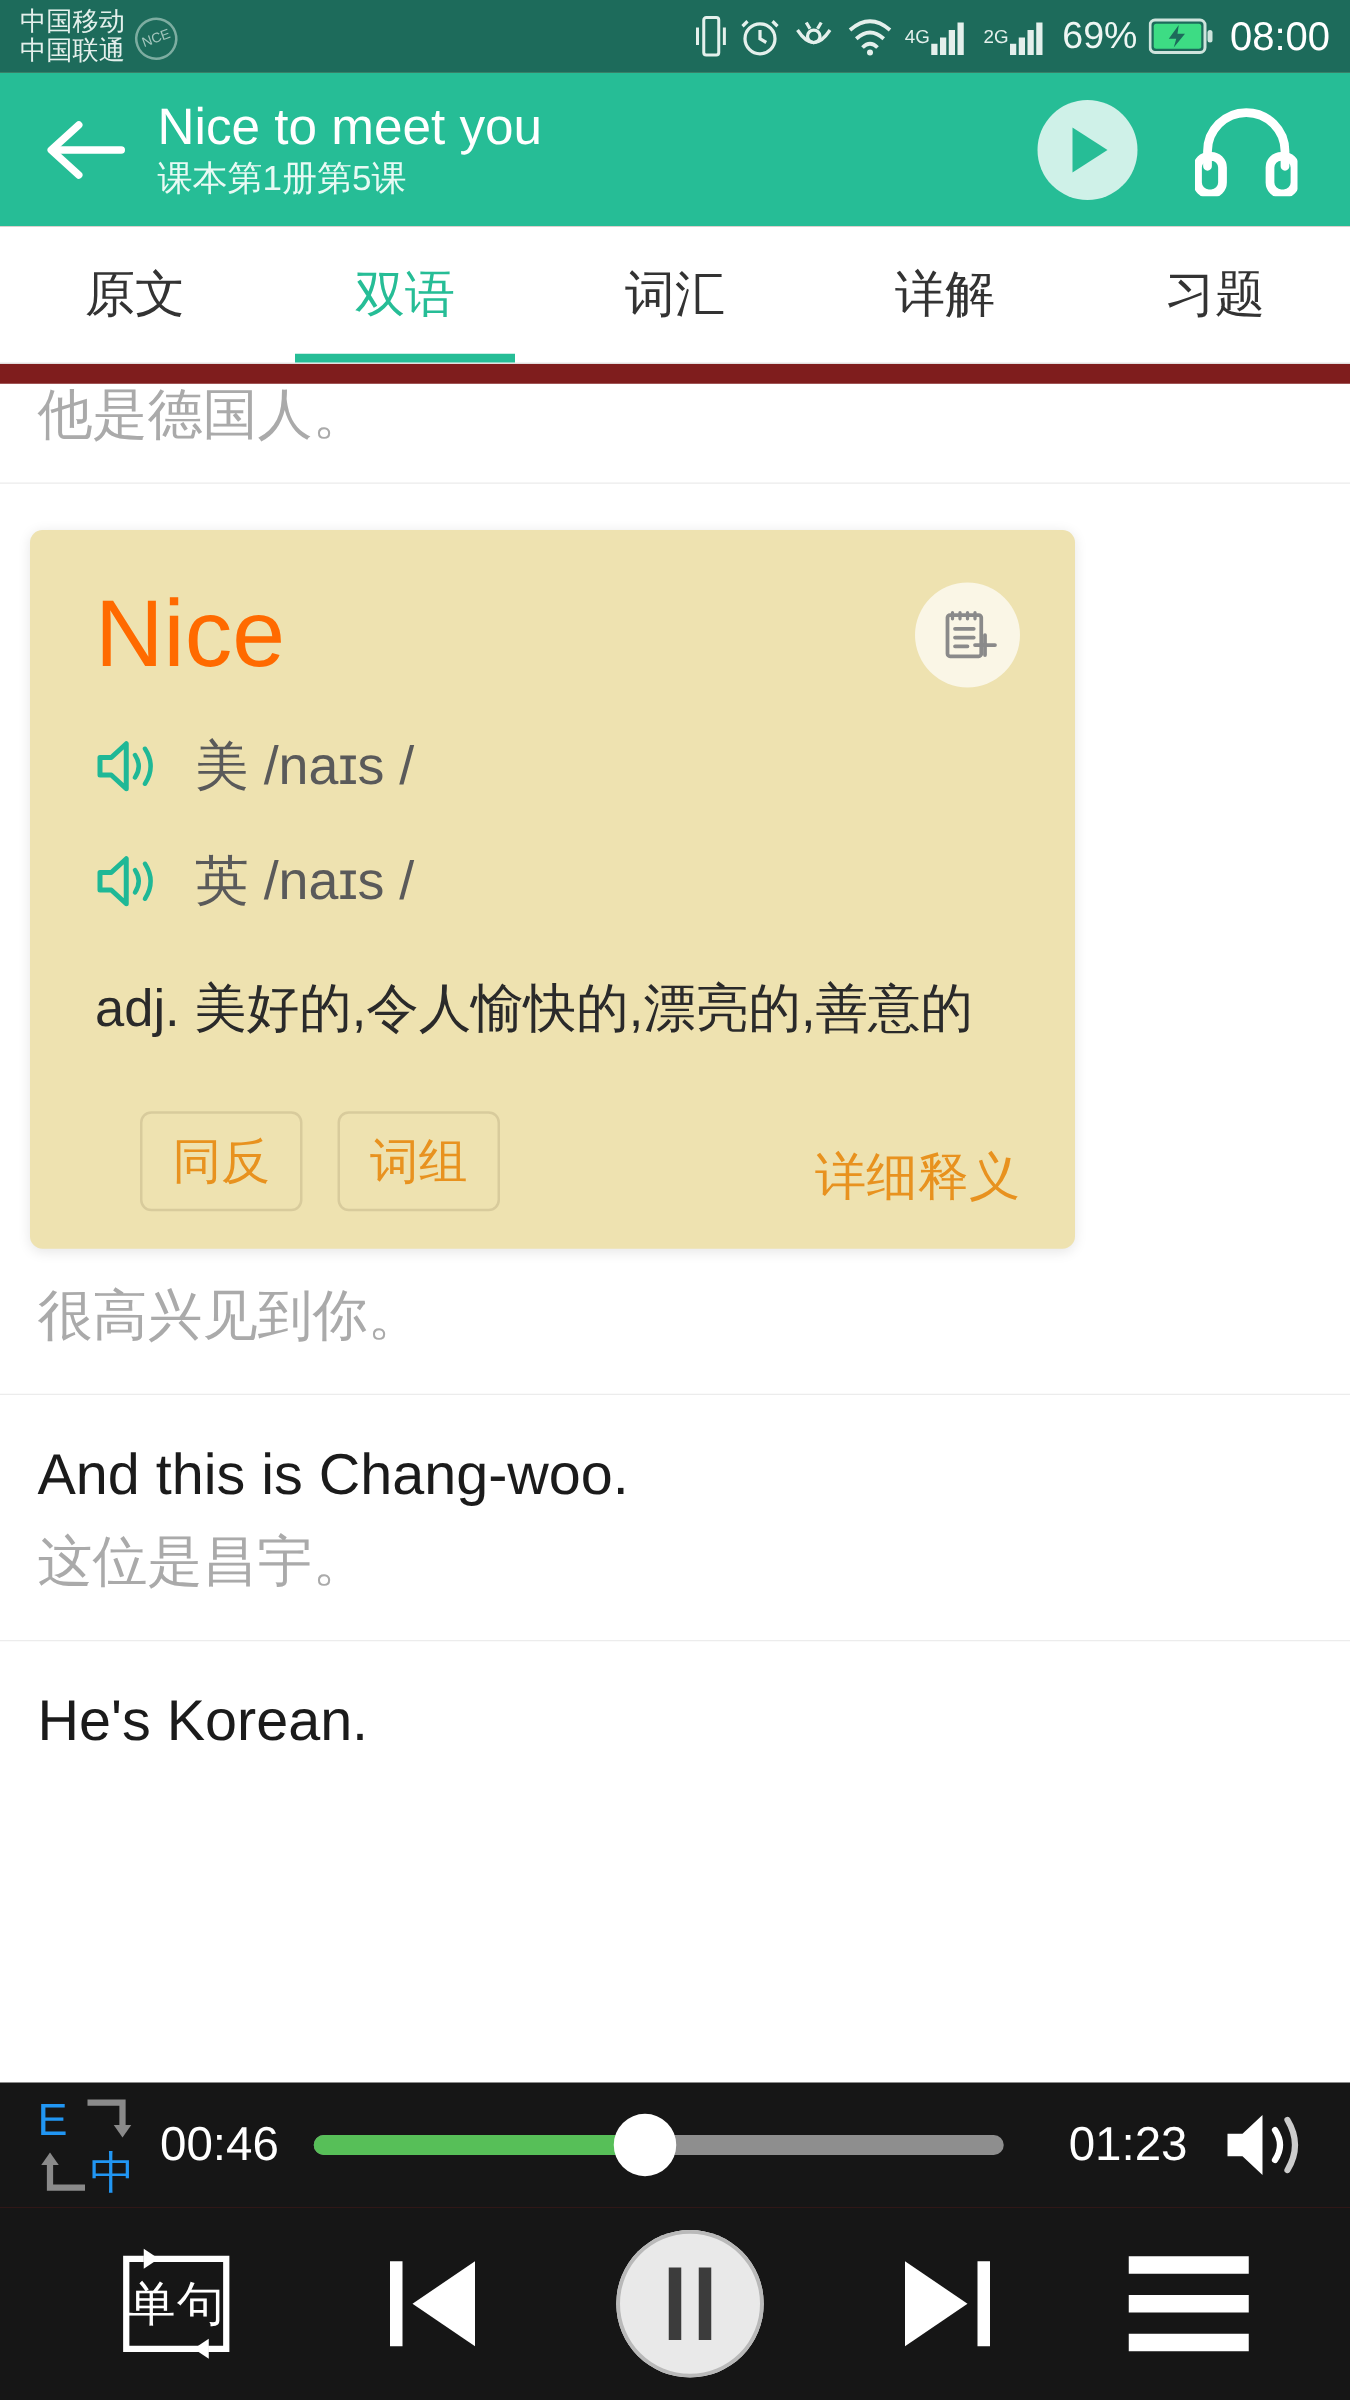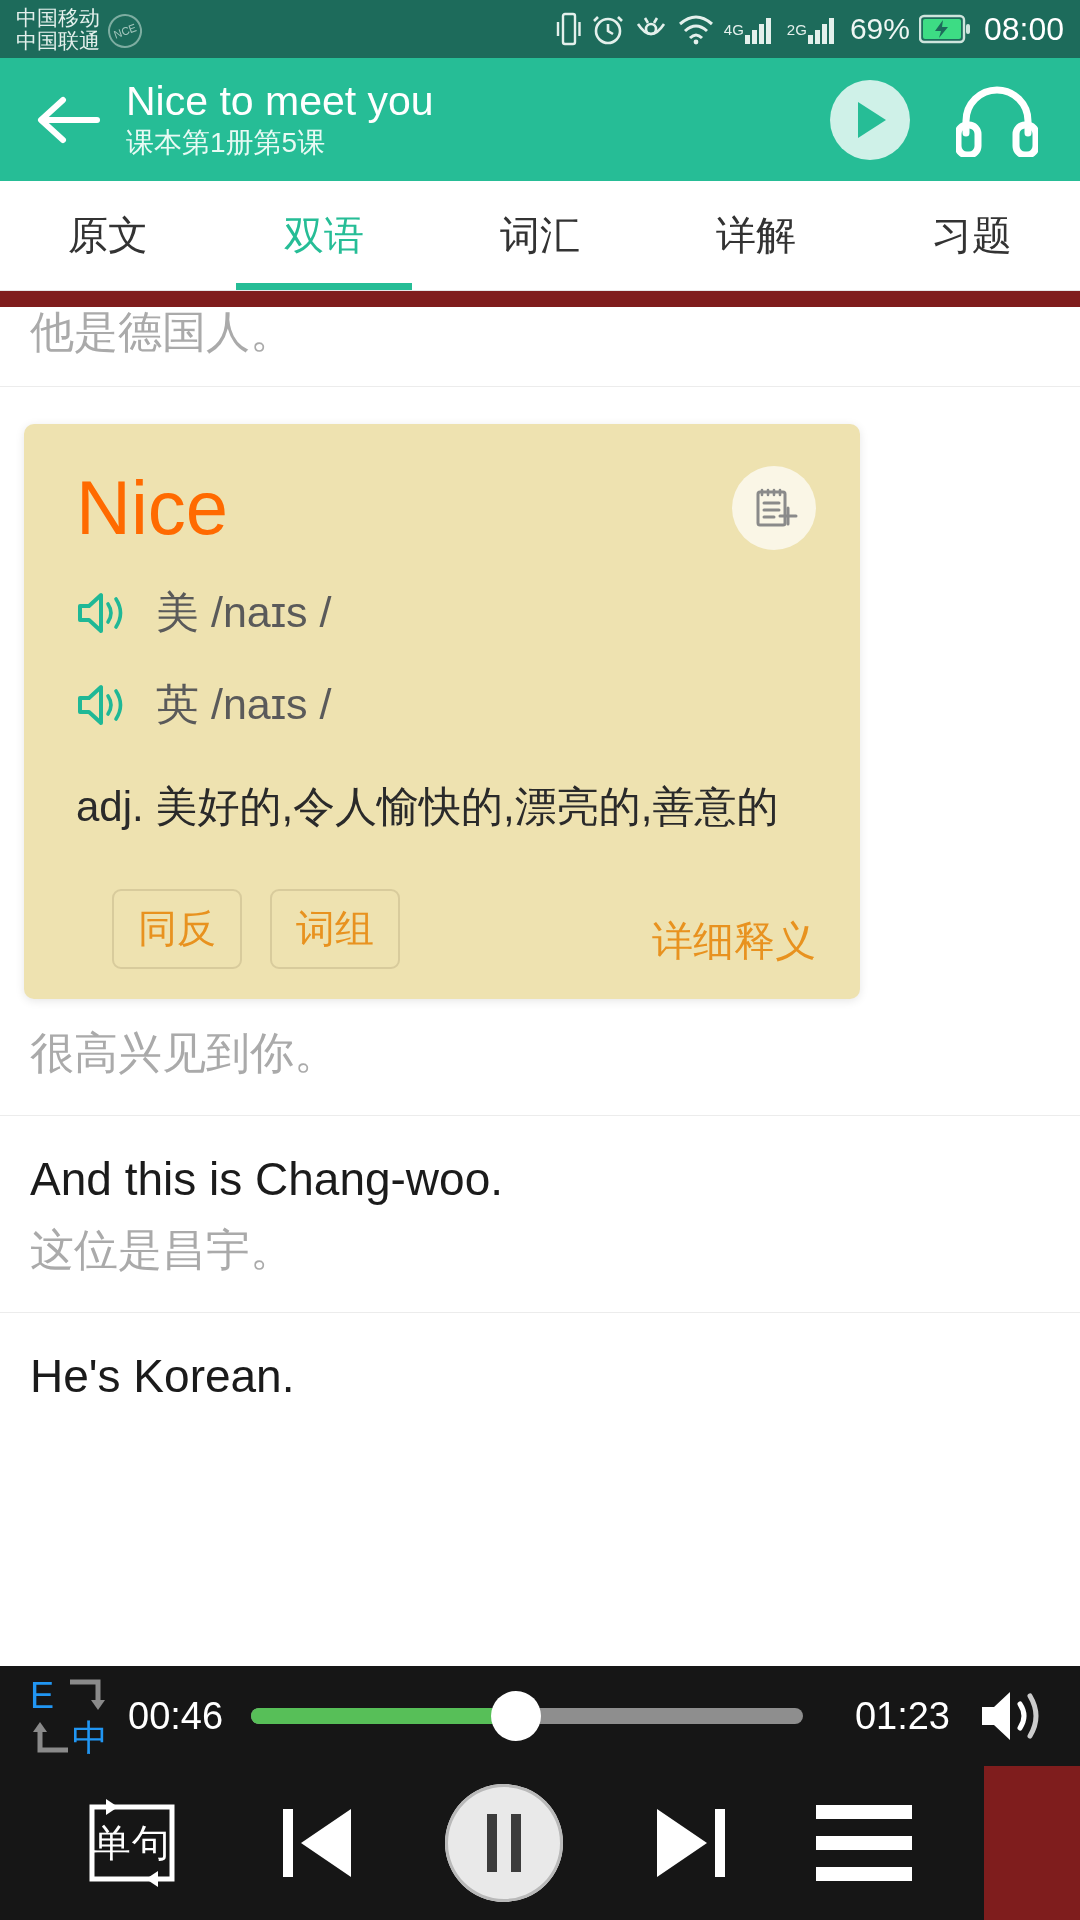--- a/index.html
+++ b/index.html
@@ -118,21 +118,21 @@
   .seek-track { position:absolute; left:0; right:0; height:16px; background:#8e8e8e; border-radius:8px; }
   .seek-fill { position:absolute; left:0; height:16px; background:#57bf58; border-radius:8px; }
   .seek-thumb {
     position:absolute; width:50px; height:50px; border-radius:50%;
     background:#ffffff; transform:translateX(-50%);
   }
   .vol { margin-left:22px; width:84px; display:flex; align-items:center; justify-content:center; }
 
   
   .controls {
-    position:absolute; top:1766px; left:0; width:984px; height:154px;
+    position:absolute; top:1766px; left:0; width:1080px; height:154px;
     background:#161616; display:flex; align-items:center; justify-content:space-around;
     padding:0 30px;
   }
   .ctl { display:flex; align-items:center; justify-content:center; }
   .repeat-box {
     width:120px; height:92px; position:relative;
     display:flex; align-items:center; justify-content:center;
   }
   .repeat-label { font-size:38px; color:#ffffff; letter-spacing:1px; z-index:2; }
   .pause-circle {

